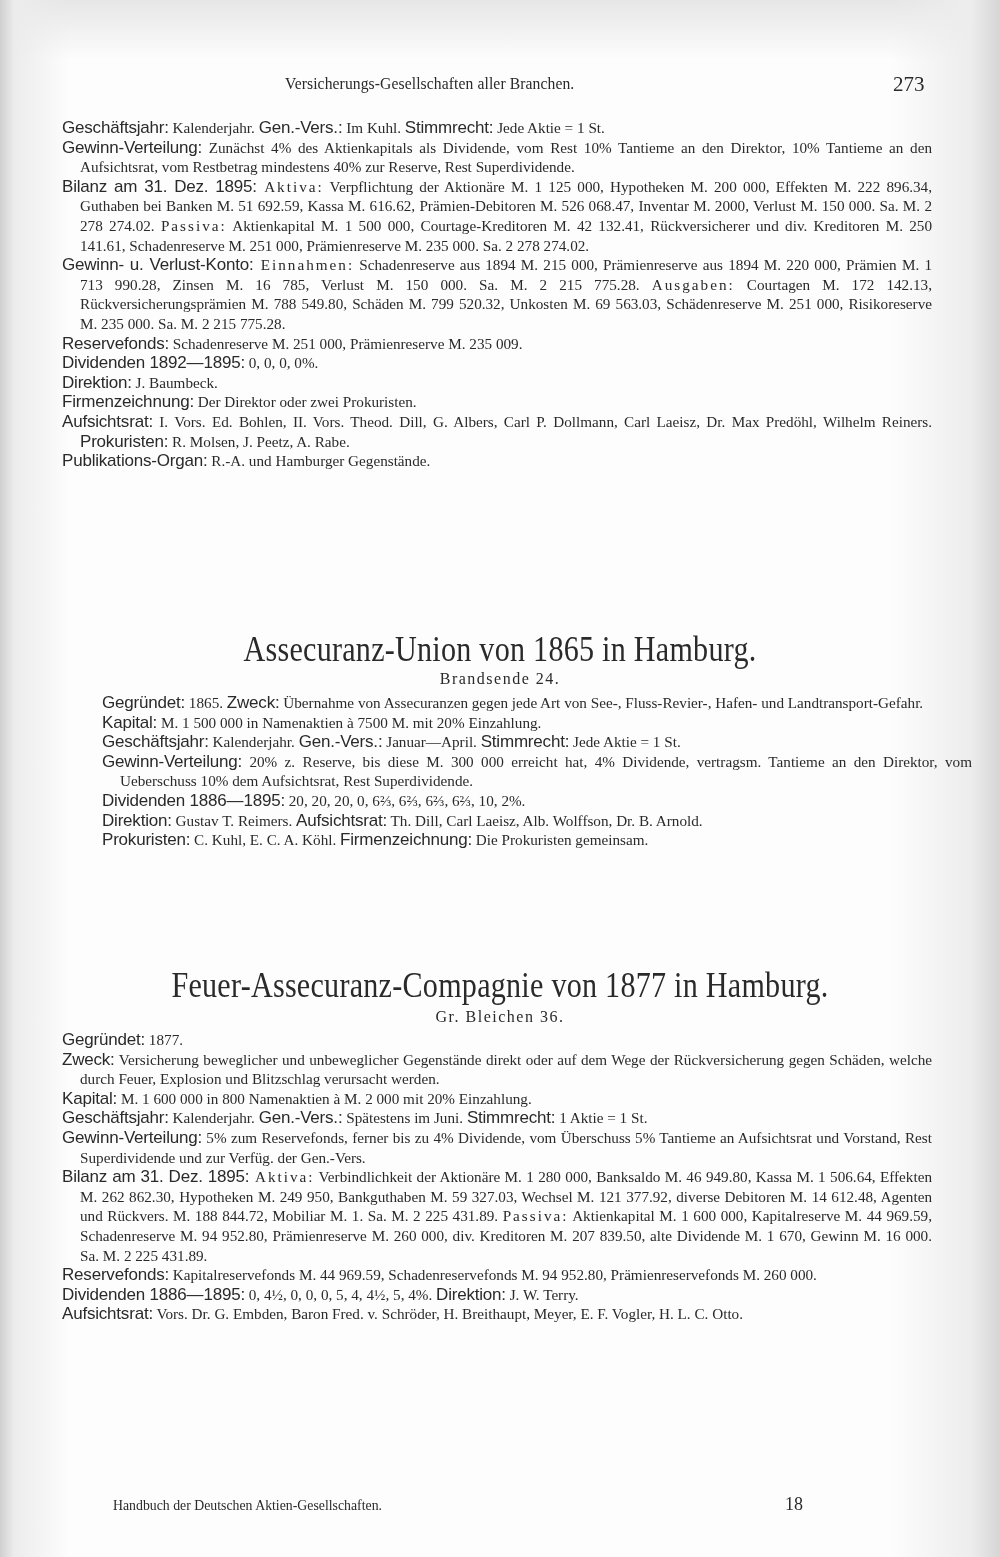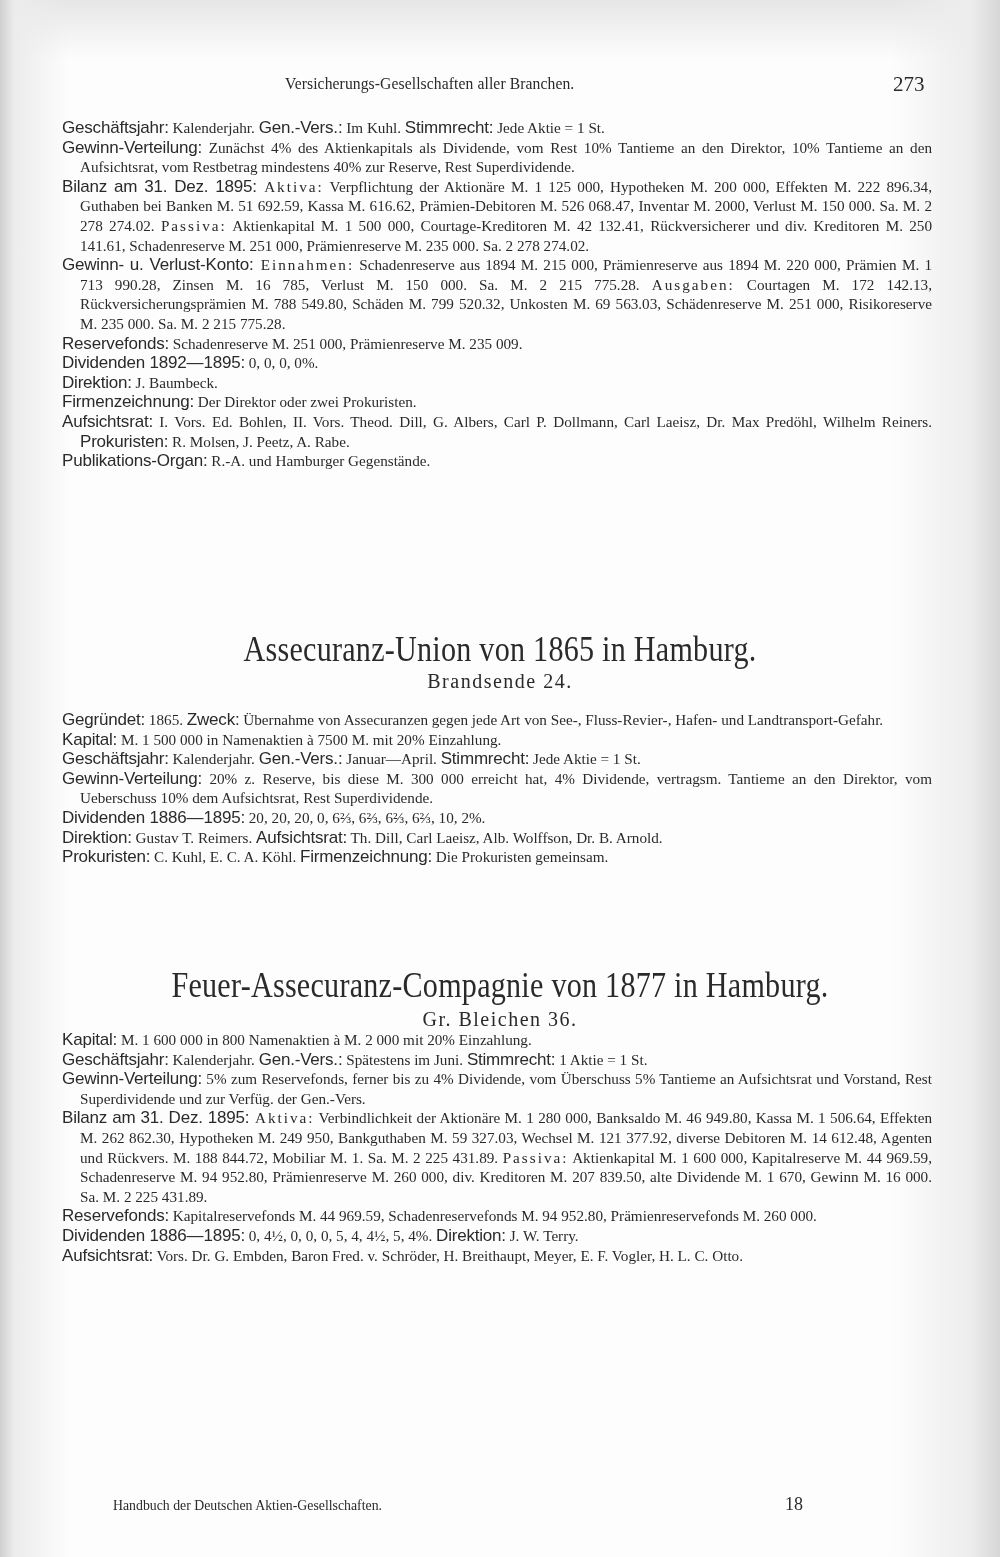--- a/index.html
+++ b/index.html
@@ -29,21 +29,21 @@
   .block { position: absolute; left: 62px; width: 870px; font-size: 15.2px; line-height: 19.6px; }
   .para { margin: 0; padding-left: 18px; text-indent: -18px; text-align: justify; }
   .lbl { font-weight: normal; font-family: "Liberation Sans", "DejaVu Sans", sans-serif; font-size: 17px; letter-spacing: -0.2px; }
   .sp { letter-spacing: 2px; }
   .company-title {
     position: absolute; left: 0; width: 1000px; text-align: center;
     font-size: 35px; letter-spacing: 0.3px;
     transform: scaleX(0.86);
   }
   .company-address {
-    position: absolute; left: 0; width: 1000px; text-align: center; font-size: 20px; letter-spacing: 1.5px;
+    position: absolute; left: 0; width: 1000px; text-align: center; font-size: 16px; letter-spacing: 1.5px;
   }
   .footer { position: absolute; top: 1497px; left: 0; width: 1000px; height: 24px; font-size: 15px; }
   .footer .handbook { position: absolute; left: 113px; transform: scaleX(0.92); transform-origin: left; }
   .footer .sig { position: absolute; left: 785px; top: -3px; font-size: 18px; }
 </style>
 </head>
 <body>
 
 <div class="page-shade"></div>
 
@@ -61,34 +61,36 @@
   <p class="para"><span class="lbl">Dividenden 1892—1895:</span><span> 0, 0, 0, 0%.</span></p>
   <p class="para"><span class="lbl">Direktion:</span><span> J. Baumbeck.</span></p>
   <p class="para"><span class="lbl">Firmenzeichnung:</span><span> Der Direktor oder zwei Prokuristen.</span></p>
   <p class="para"><span class="lbl">Aufsichtsrat:</span><span> I. Vors. Ed. Bohlen, II. Vors. Theod. Dill, G. Albers, Carl P. Dollmann, Carl Laeisz, Dr. Max Predöhl, Wilhelm Reiners. </span><span class="lbl">Prokuristen:</span><span> R. Molsen, J. Peetz, A. Rabe.</span></p>
   <p class="para"><span class="lbl">Publikations-Organ:</span><span> R.-A. und Hamburger Gegenstände.</span></p>
 </div>
 
 <div class="company-title" style="top:630px;">Assecuranz-Union von 1865 in Hamburg.</div>
 <div class="company-address" style="top:670px;">Brandsende 24.</div>
 
-<div class="block" style="top:710px;">
+<div class="block" style="top:693px;margin-left:40px;">
   <p class="para"><span class="lbl">Gegründet:</span><span> 1865. </span><span class="lbl">Zweck:</span><span> Übernahme von Assecuranzen gegen jede Art von See-, Fluss-Revier-, Hafen- und Landtransport-Gefahr.</span></p>
   <p class="para"><span class="lbl">Kapital:</span><span> M. 1 500 000 in Namenaktien à 7500 M. mit 20% Einzahlung.</span></p>
   <p class="para"><span class="lbl">Geschäftsjahr:</span><span> Kalenderjahr. </span><span class="lbl">Gen.-Vers.:</span><span> Januar—April. </span><span class="lbl">Stimmrecht:</span><span> Jede Aktie = 1 St.</span></p>
   <p class="para"><span class="lbl">Gewinn-Verteilung:</span><span> 20% z. Reserve, bis diese M. 300 000 erreicht hat, 4% Dividende, vertragsm. Tantieme an den Direktor, vom Ueberschuss 10% dem Aufsichtsrat, Rest Superdividende.</span></p>
   <p class="para"><span class="lbl">Dividenden 1886—1895:</span><span> 20, 20, 20, 0, 6⅔, 6⅔, 6⅔, 6⅔, 10, 2%.</span></p>
   <p class="para"><span class="lbl">Direktion:</span><span> Gustav T. Reimers. </span><span class="lbl">Aufsichtsrat:</span><span> Th. Dill, Carl Laeisz, Alb. Wolffson, Dr. B. Arnold.</span></p>
   <p class="para"><span class="lbl">Prokuristen:</span><span> C. Kuhl, E. C. A. Köhl. </span><span class="lbl">Firmenzeichnung:</span><span> Die Prokuristen gemeinsam.</span></p>
 </div>
 
 <div class="company-title" style="top:966px;">Feuer-Assecuranz-Compagnie von 1877 in Hamburg.</div>
 <div class="company-address" style="top:1008px;">Gr. Bleichen 36.</div>
 
 <div class="block" style="top:1030px;">
+  <p class="para"><span class="lbl">Gegründet:</span><span> 1877.</span></p>
+  <p class="para"><span class="lbl">Zweck:</span><span> Versicherung beweglicher und unbeweglicher Gegenstände direkt oder auf dem Wege der Rückversicherung gegen Schäden, welche durch Feuer, Explosion und Blitzschlag verursacht werden.</span></p>
   <p class="para"><span class="lbl">Kapital:</span><span> M. 1 600 000 in 800 Namenaktien à M. 2 000 mit 20% Einzahlung.</span></p>
   <p class="para"><span class="lbl">Geschäftsjahr:</span><span> Kalenderjahr. </span><span class="lbl">Gen.-Vers.:</span><span> Spätestens im Juni. </span><span class="lbl">Stimmrecht:</span><span> 1 Aktie = 1 St.</span></p>
   <p class="para"><span class="lbl">Gewinn-Verteilung:</span><span> 5% zum Reservefonds, ferner bis zu 4% Dividende, vom Überschuss 5% Tantieme an Aufsichtsrat und Vorstand, Rest Superdividende und zur Verfüg. der Gen.-Vers.</span></p>
   <p class="para"><span class="lbl">Bilanz am 31. Dez. 1895:</span><span class="sp"> Aktiva:</span><span> Verbindlichkeit der Aktionäre M. 1 280 000, Banksaldo M. 46 949.80, Kassa M. 1 506.64, Effekten M. 262 862.30, Hypotheken M. 249 950, Bankguthaben M. 59 327.03, Wechsel M. 121 377.92, diverse Debitoren M. 14 612.48, Agenten und Rückvers. M. 188 844.72, Mobiliar M. 1. Sa. M. 2 225 431.89. </span><span class="sp">Passiva:</span><span> Aktienkapital M. 1 600 000, Kapitalreserve M. 44 969.59, Schadenreserve M. 94 952.80, Prämienreserve M. 260 000, div. Kreditoren M. 207 839.50, alte Dividende M. 1 670, Gewinn M. 16 000. Sa. M. 2 225 431.89.</span></p>
   <p class="para"><span class="lbl">Reservefonds:</span><span> Kapitalreservefonds M. 44 969.59, Schadenreservefonds M. 94 952.80, Prämienreservefonds M. 260 000.</span></p>
   <p class="para"><span class="lbl">Dividenden 1886—1895:</span><span> 0, 4½, 0, 0, 0, 5, 4, 4½, 5, 4%. </span><span class="lbl">Direktion:</span><span> J. W. Terry.</span></p>
   <p class="para"><span class="lbl">Aufsichtsrat:</span><span> Vors. Dr. G. Embden, Baron Fred. v. Schröder, H. Breithaupt, Meyer, E. F. Vogler, H. L. C. Otto.</span></p>
 </div>
 
 <div class="footer">

